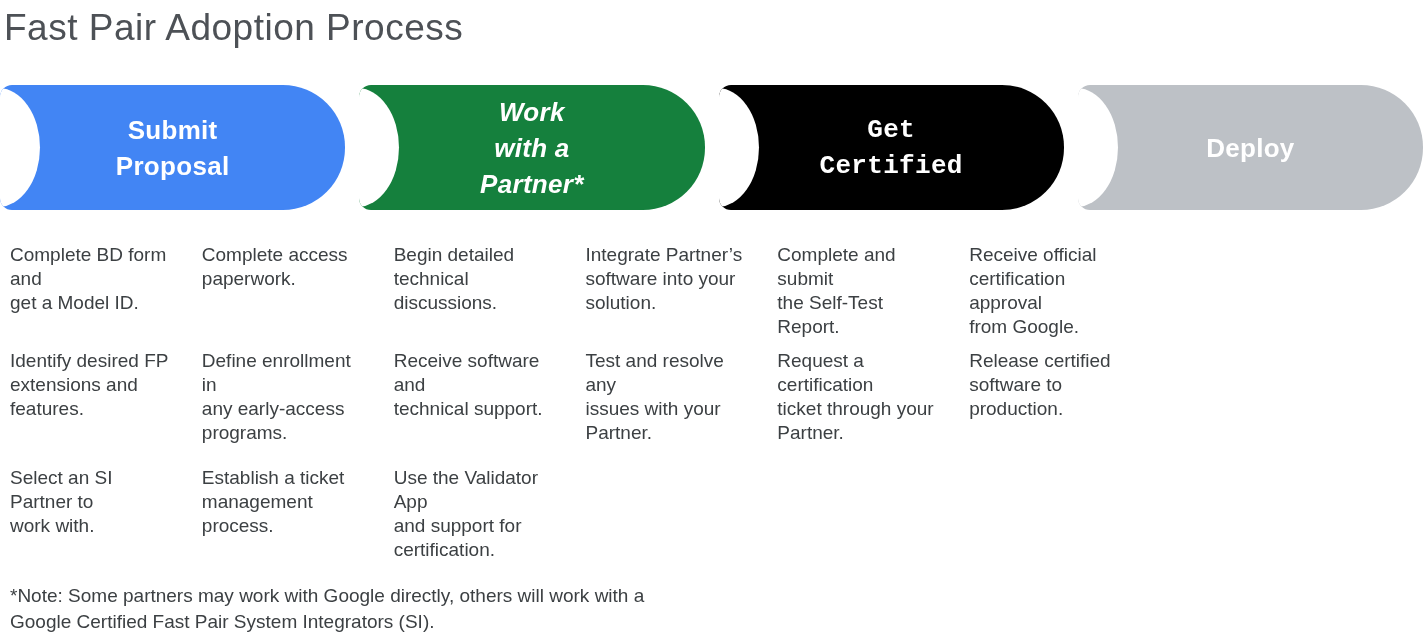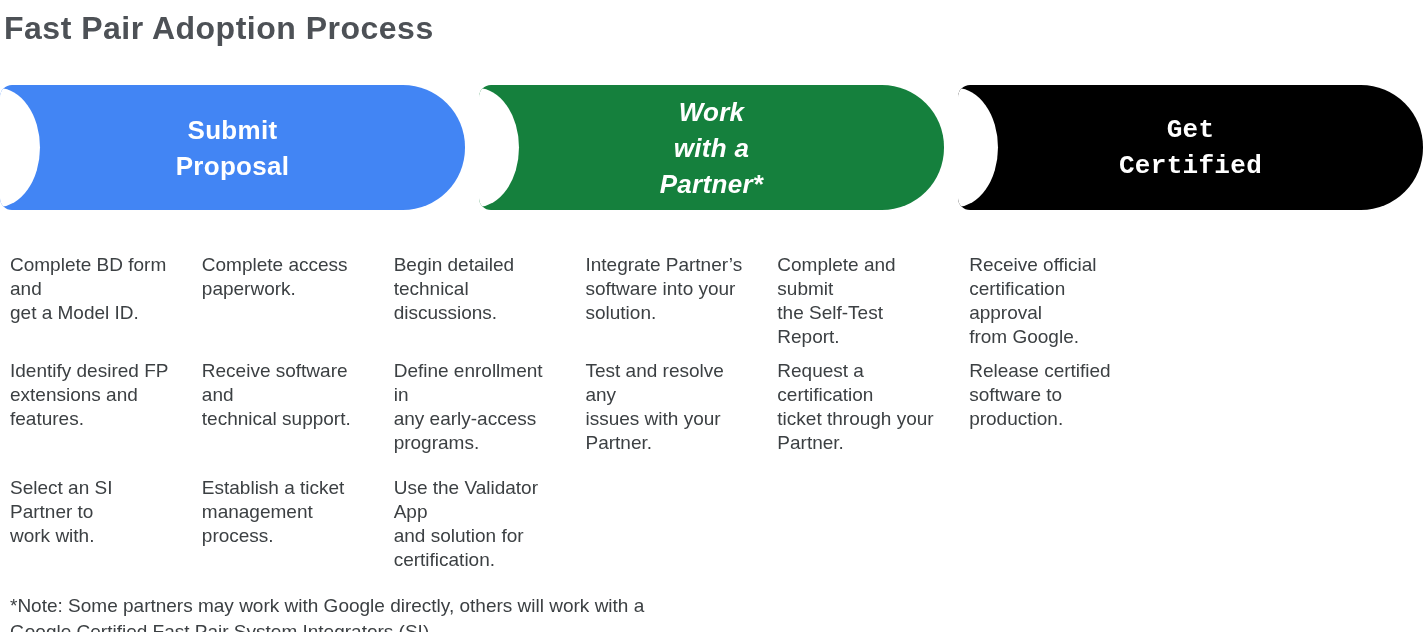--- a/index.html
+++ b/index.html
@@ -6,23 +6,23 @@
   .canvas {
     position: relative;
     width: 1423px;
     height: 632px;
     background: #ffffff;
     font-family: "Liberation Sans", sans-serif;
     overflow: hidden;
   }
   .title {
     margin: 3px 0 0 4px;
-    font-size: 32px;
+    font-size: 37px;
     line-height: 50px;
-    font-weight: 700;
+    font-weight: 400;
     color: #4d5156;
     letter-spacing: 0.5px;
   }
   .stages {
     display: flex;
     gap: 14px;
     margin-top: 32px;
     width: 1423px;
   }
   .stage {
@@ -55,21 +55,21 @@
     line-height: 36px;
     text-align: center;
     white-space: pre-line;
     letter-spacing: 0.3px;
   }
   .notes-grid {
     display: grid;
     grid-template-columns: repeat(6, 1fr);
     grid-template-rows: 106px 117px 104px;
     column-gap: 3px;
-    margin-top: 43px;
+    margin-top: 33px;
     width: 1148px;
   }
   .cell {
     padding: 0 14px 0 10px;
     font-size: 19px;
     line-height: 24px;
     color: #3c4043;
     white-space: pre-line;
   }
   .footnote {
@@ -94,20 +94,23 @@
     </div>
     <div class="stage" style="background: #15803d; font-style: italic;">
       <span class="stage-label">Work
 with a
 Partner*</span>
     </div>
     <div class="stage" style="background: #000000; font-family: Liberation Mono, monospace;">
       <span class="stage-label">Get
 Certified</span>
     </div>
+    <div class="stage" style="background: rgb(189, 193, 198);">
+      <span class="stage-label">Deploy</span>
+    </div>
   </div>
 
   <div class="notes-grid">
 
     <div class="cell">Complete BD form and
 get a Model ID.</div>
     <div class="cell">Complete access
 paperwork.</div>
     <div class="cell">Begin detailed
 technical discussions.</div>
@@ -116,40 +119,40 @@
 solution.</div>
     <div class="cell">Complete and submit
 the Self-Test Report.</div>
     <div class="cell">Receive official
 certification approval
 from Google.</div>
 
     <div class="cell">Identify desired FP
 extensions and
 features.</div>
-    <div class="cell">Receive software and
-technical support.</div>
     <div class="cell">Define enrollment in
 any early-access
 programs.</div>
+    <div class="cell">Receive software and
+technical support.</div>
     <div class="cell">Test and resolve any
 issues with your
 Partner.</div>
     <div class="cell">Request a certification
 ticket through your
 Partner.</div>
     <div class="cell">Release certified
 software to
 production.</div>
 
     <div class="cell">Select an SI Partner to
 work with.</div>
     <div class="cell">Establish a ticket
 management process.</div>
     <div class="cell">Use the Validator App
-and solution for
+and support for
 certification.</div>
   </div>
 
   <p class="footnote">*Note: Some partners may work with Google directly, others will work with a
 Google Certified Fast Pair System Integrators (SI).</p>
 
 </div>
 
 </body></html>

